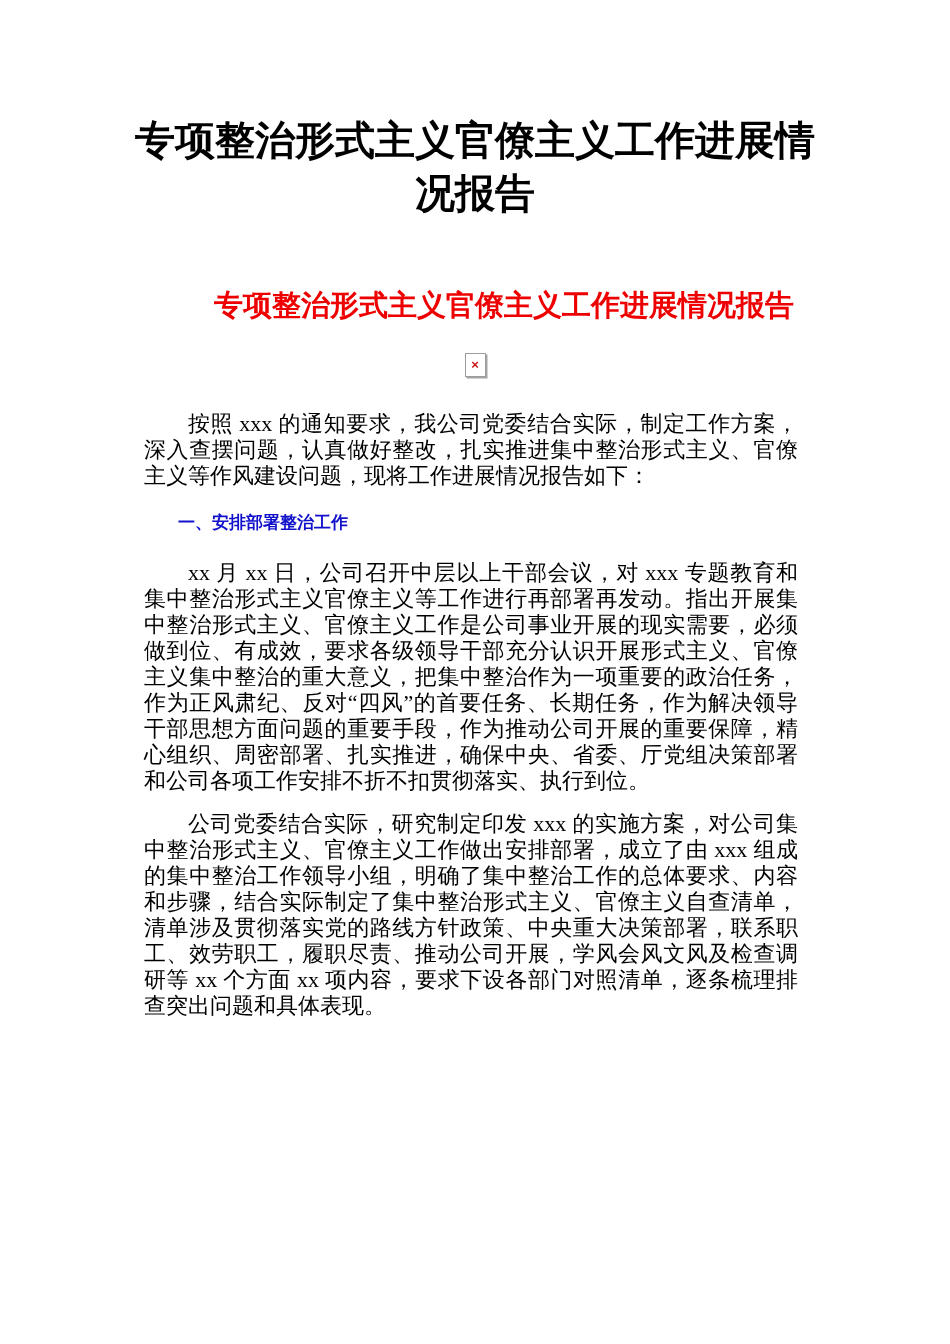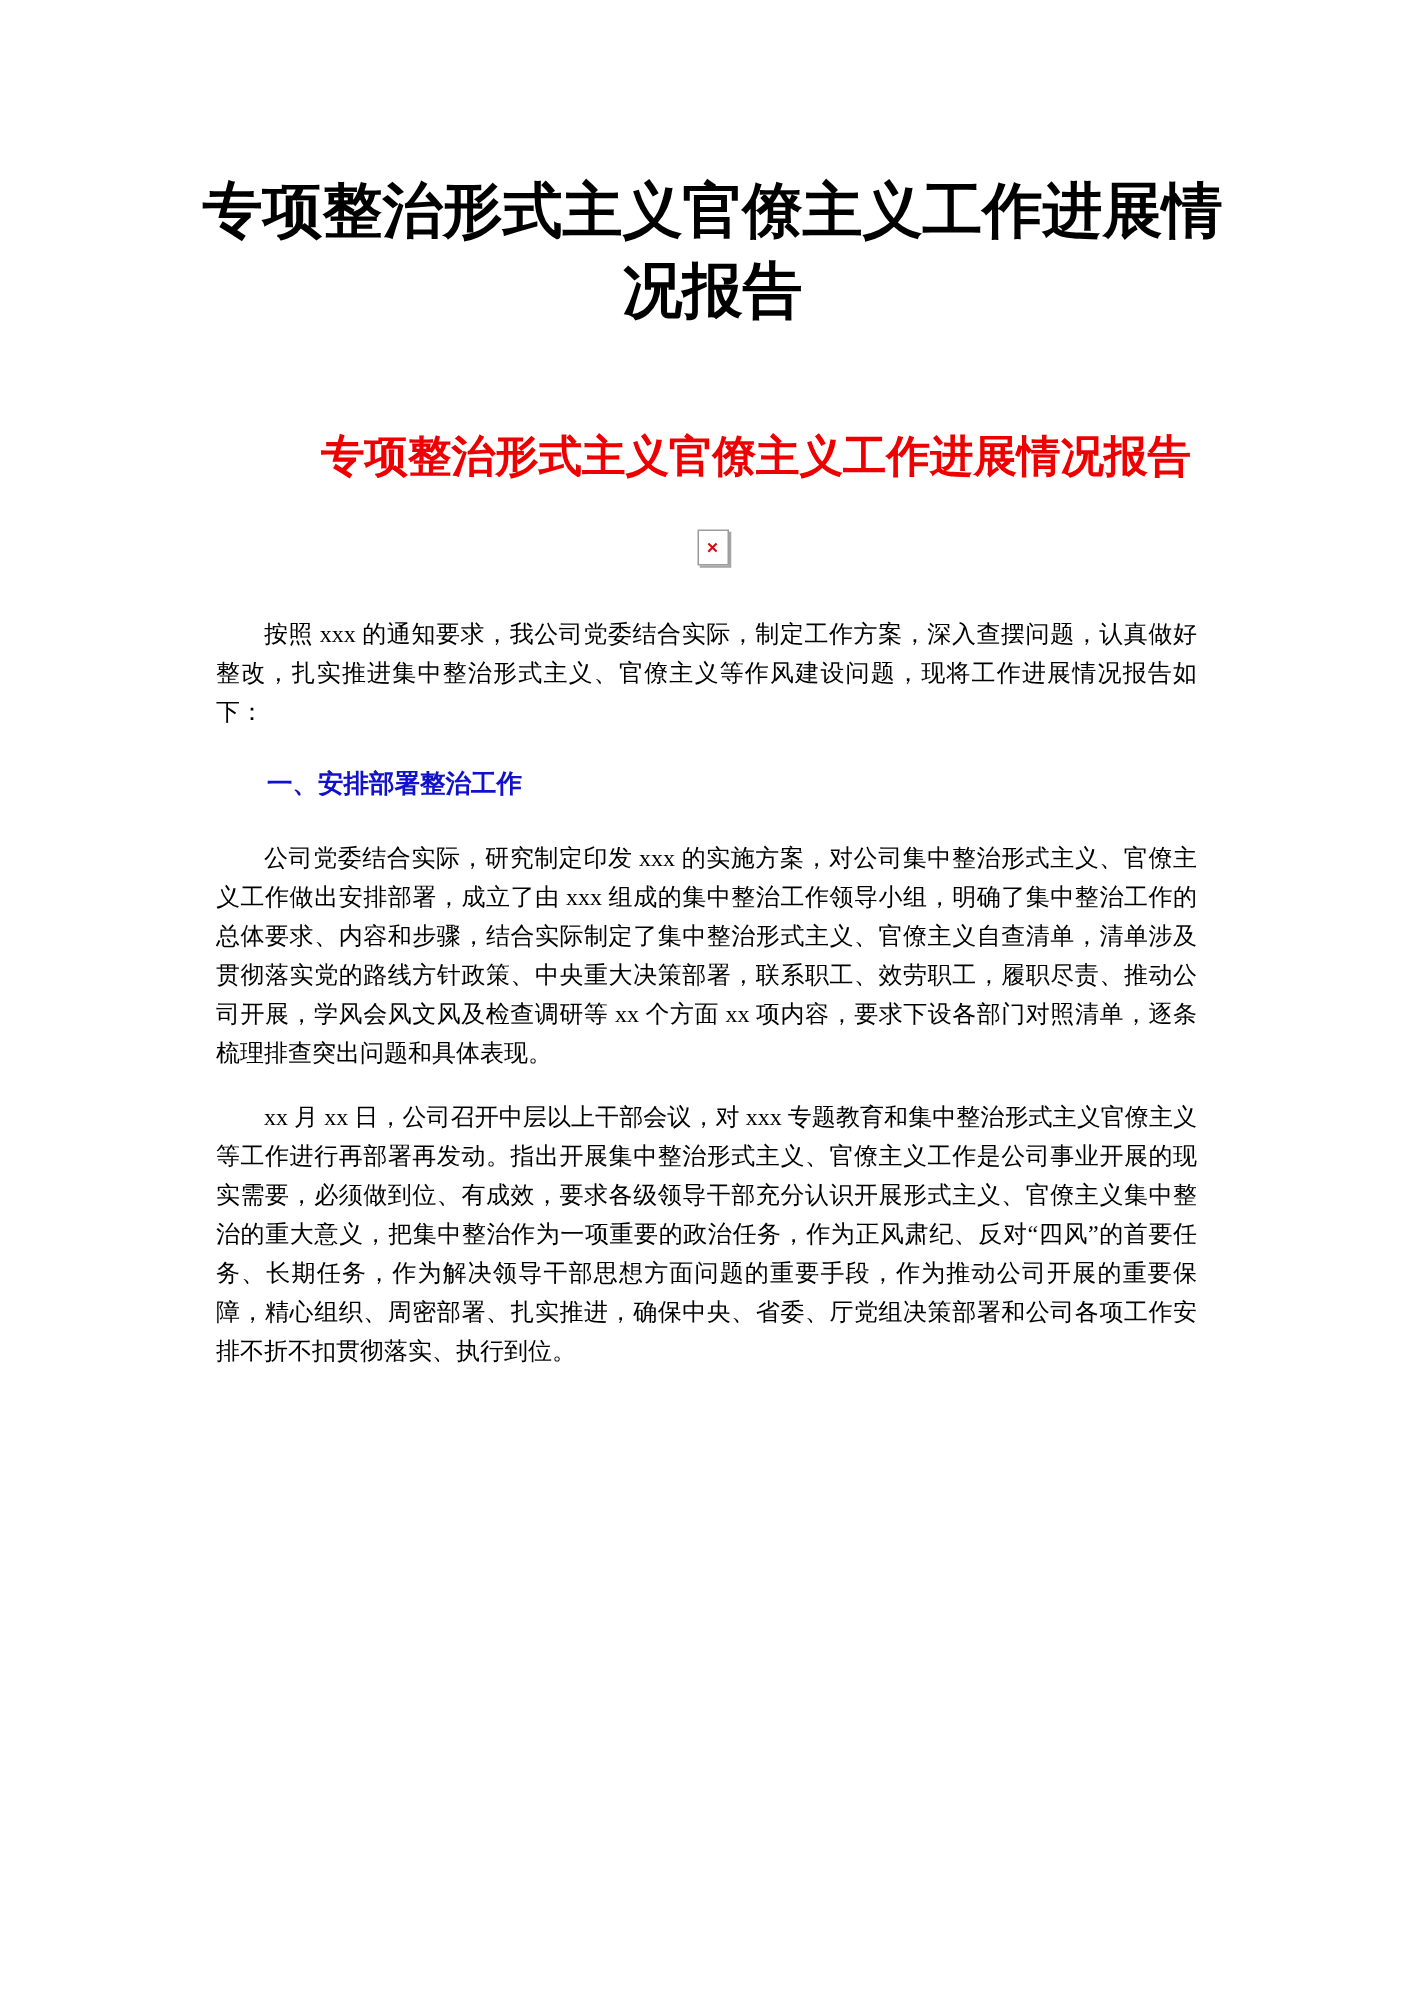--- a/index.html
+++ b/index.html
@@ -52,21 +52,21 @@
     font-family: "Liberation Sans", sans-serif;
     font-weight: bold;
     font-size: 13px;
     line-height: 21px;
     text-align: center;
     color: var(--broken-image-x, #cc1111);
     vertical-align: top;
   }
   .body-text {
     margin: 0 152px 17px 144px;
-    font-size: 16px;
+    font-size: 22px;
     line-height: 26px;
     text-align: justify;
     text-justify: inter-character;
     text-indent: 2em;
     color: var(--body-text, #000000);
   }
   .body-text.intro {
     margin-top: 32px;
   }
   .sec-heading {
@@ -88,20 +88,20 @@
   <h2 class="article-title">专项整治形式主义官僚主义工作进展情况报告</h2>
 
   <div class="img-row">
     <span class="broken-img">×</span>
   </div>
 
   <p class="body-text intro">按照 xxx 的通知要求，我公司党委结合实际，制定工作方案，深入查摆问题，认真做好整改，扎实推进集中整治形式主义、官僚主义等作风建设问题，现将工作进展情况报告如下：</p>
 
   <h3 class="sec-heading">一、安排部署整治工作</h3>
 
+  <p class="body-text">xx 月 xx 日，公司召开中层以上干部会议，对 xxx 专题教育和集中整治形式主义官僚主义等工作进行再部署再发动。指出开展集中整治形式主义、官僚主义工作是公司事业开展的现实需要，必须做到位、有成效，要求各级领导干部充分认识开展形式主义、官僚主义集中整治的重大意义，把集中整治作为一项重要的政治任务，作为正风肃纪、反对“四风”的首要任务、长期任务，作为解决领导干部思想方面问题的重要手段，作为推动公司开展的重要保障，精心组织、周密部署、扎实推进，确保中央、省委、厅党组决策部署和公司各项工作安排不折不扣贯彻落实、执行到位。</p>
+
   <p class="body-text">公司党委结合实际，研究制定印发 xxx 的实施方案，对公司集中整治形式主义、官僚主义工作做出安排部署，成立了由 xxx 组成的集中整治工作领导小组，明确了集中整治工作的总体要求、内容和步骤，结合实际制定了集中整治形式主义、官僚主义自查清单，清单涉及贯彻落实党的路线方针政策、中央重大决策部署，联系职工、效劳职工，履职尽责、推动公司开展，学风会风文风及检查调研等 xx 个方面 xx 项内容，要求下设各部门对照清单，逐条梳理排查突出问题和具体表现。</p>
-
-  <p class="body-text">xx 月 xx 日，公司召开中层以上干部会议，对 xxx 专题教育和集中整治形式主义官僚主义等工作进行再部署再发动。指出开展集中整治形式主义、官僚主义工作是公司事业开展的现实需要，必须做到位、有成效，要求各级领导干部充分认识开展形式主义、官僚主义集中整治的重大意义，把集中整治作为一项重要的政治任务，作为正风肃纪、反对“四风”的首要任务、长期任务，作为解决领导干部思想方面问题的重要手段，作为推动公司开展的重要保障，精心组织、周密部署、扎实推进，确保中央、省委、厅党组决策部署和公司各项工作安排不折不扣贯彻落实、执行到位。</p>
 
 
 
 
 </div>
 
 </body></html>

